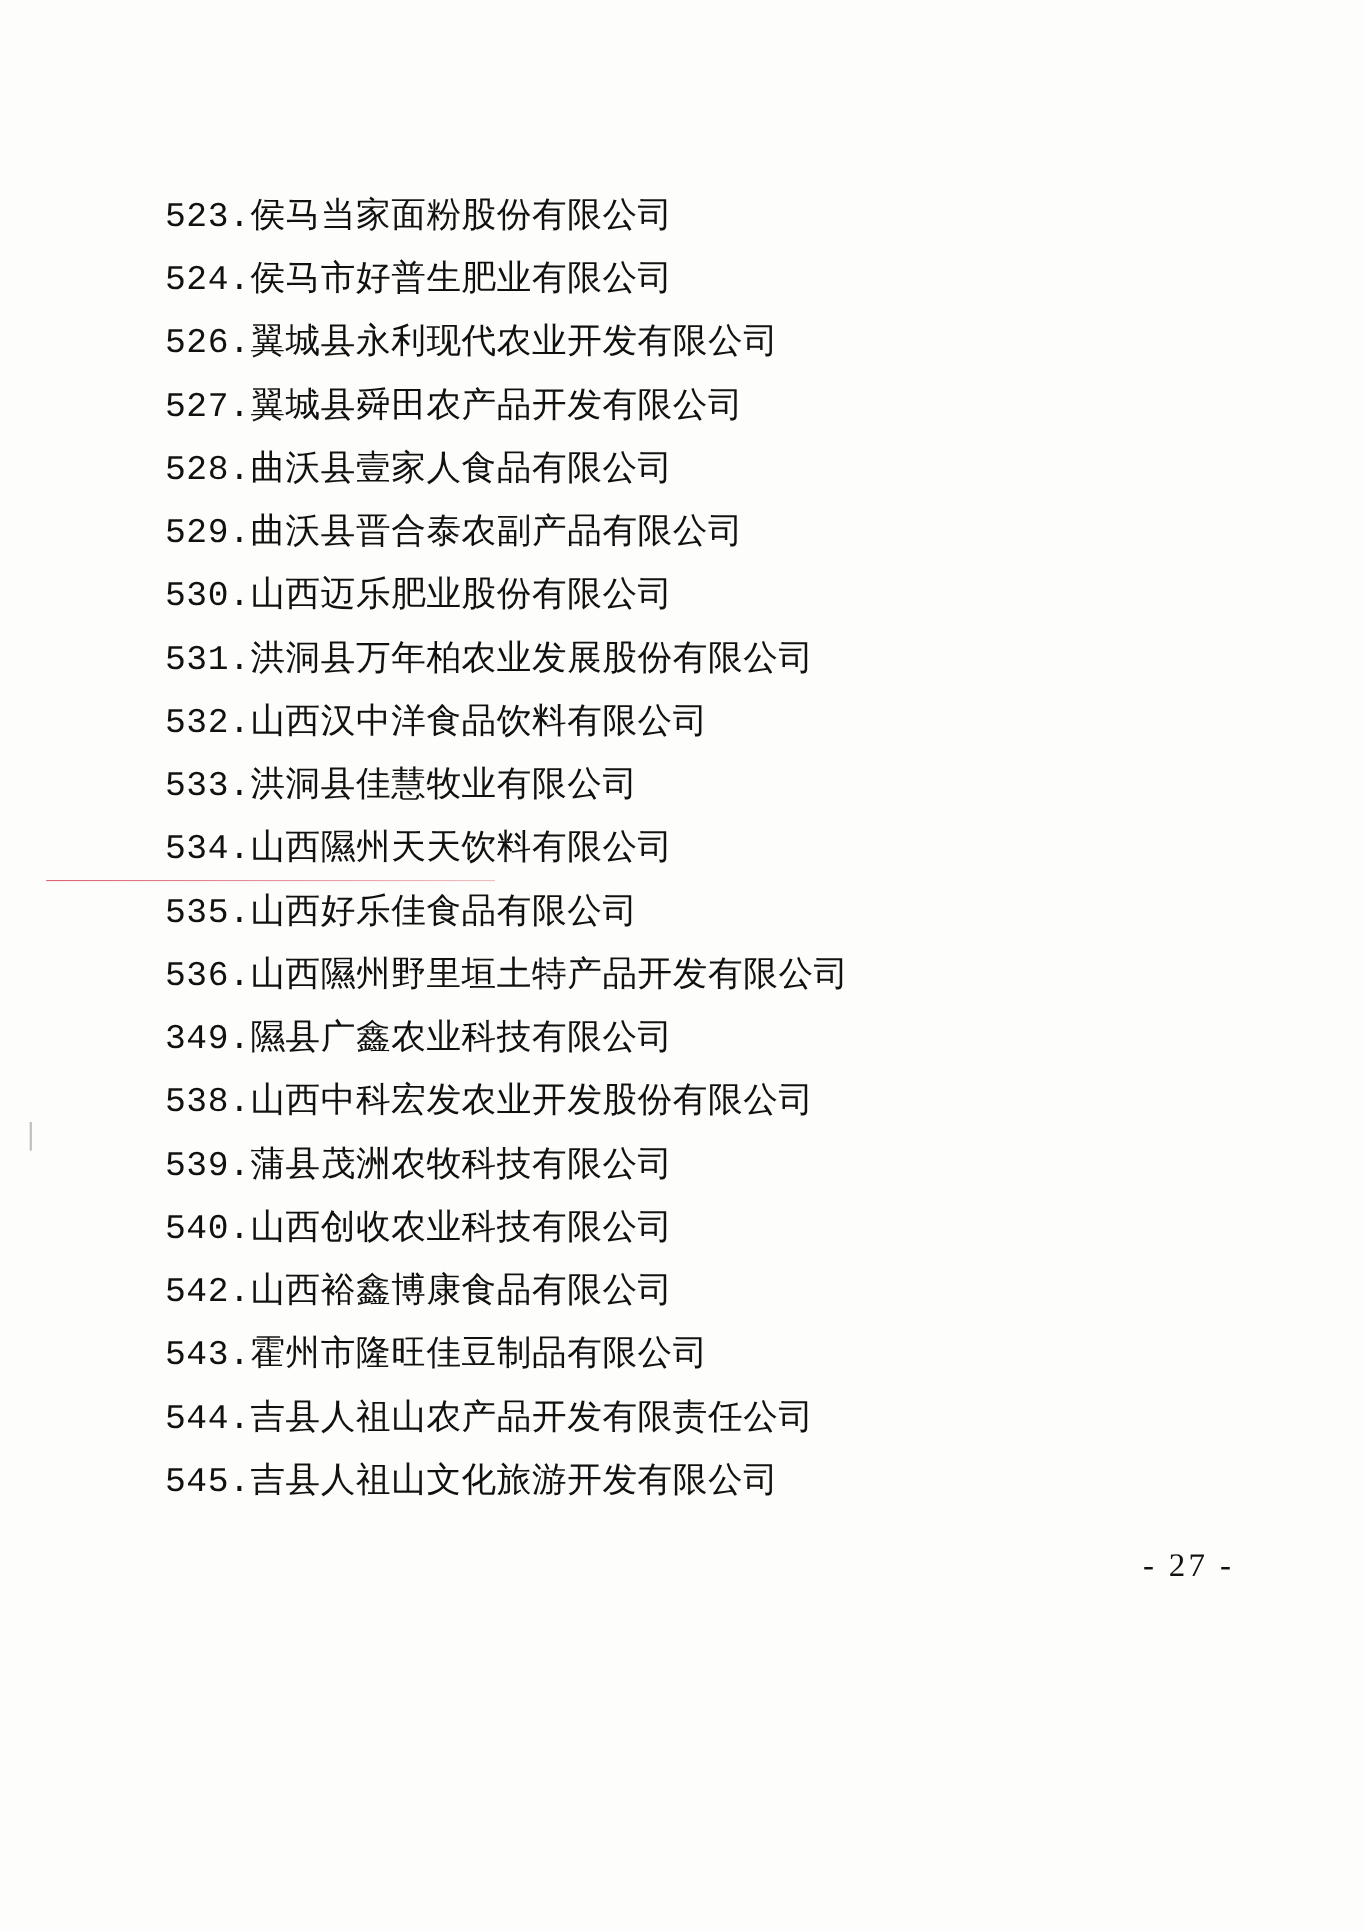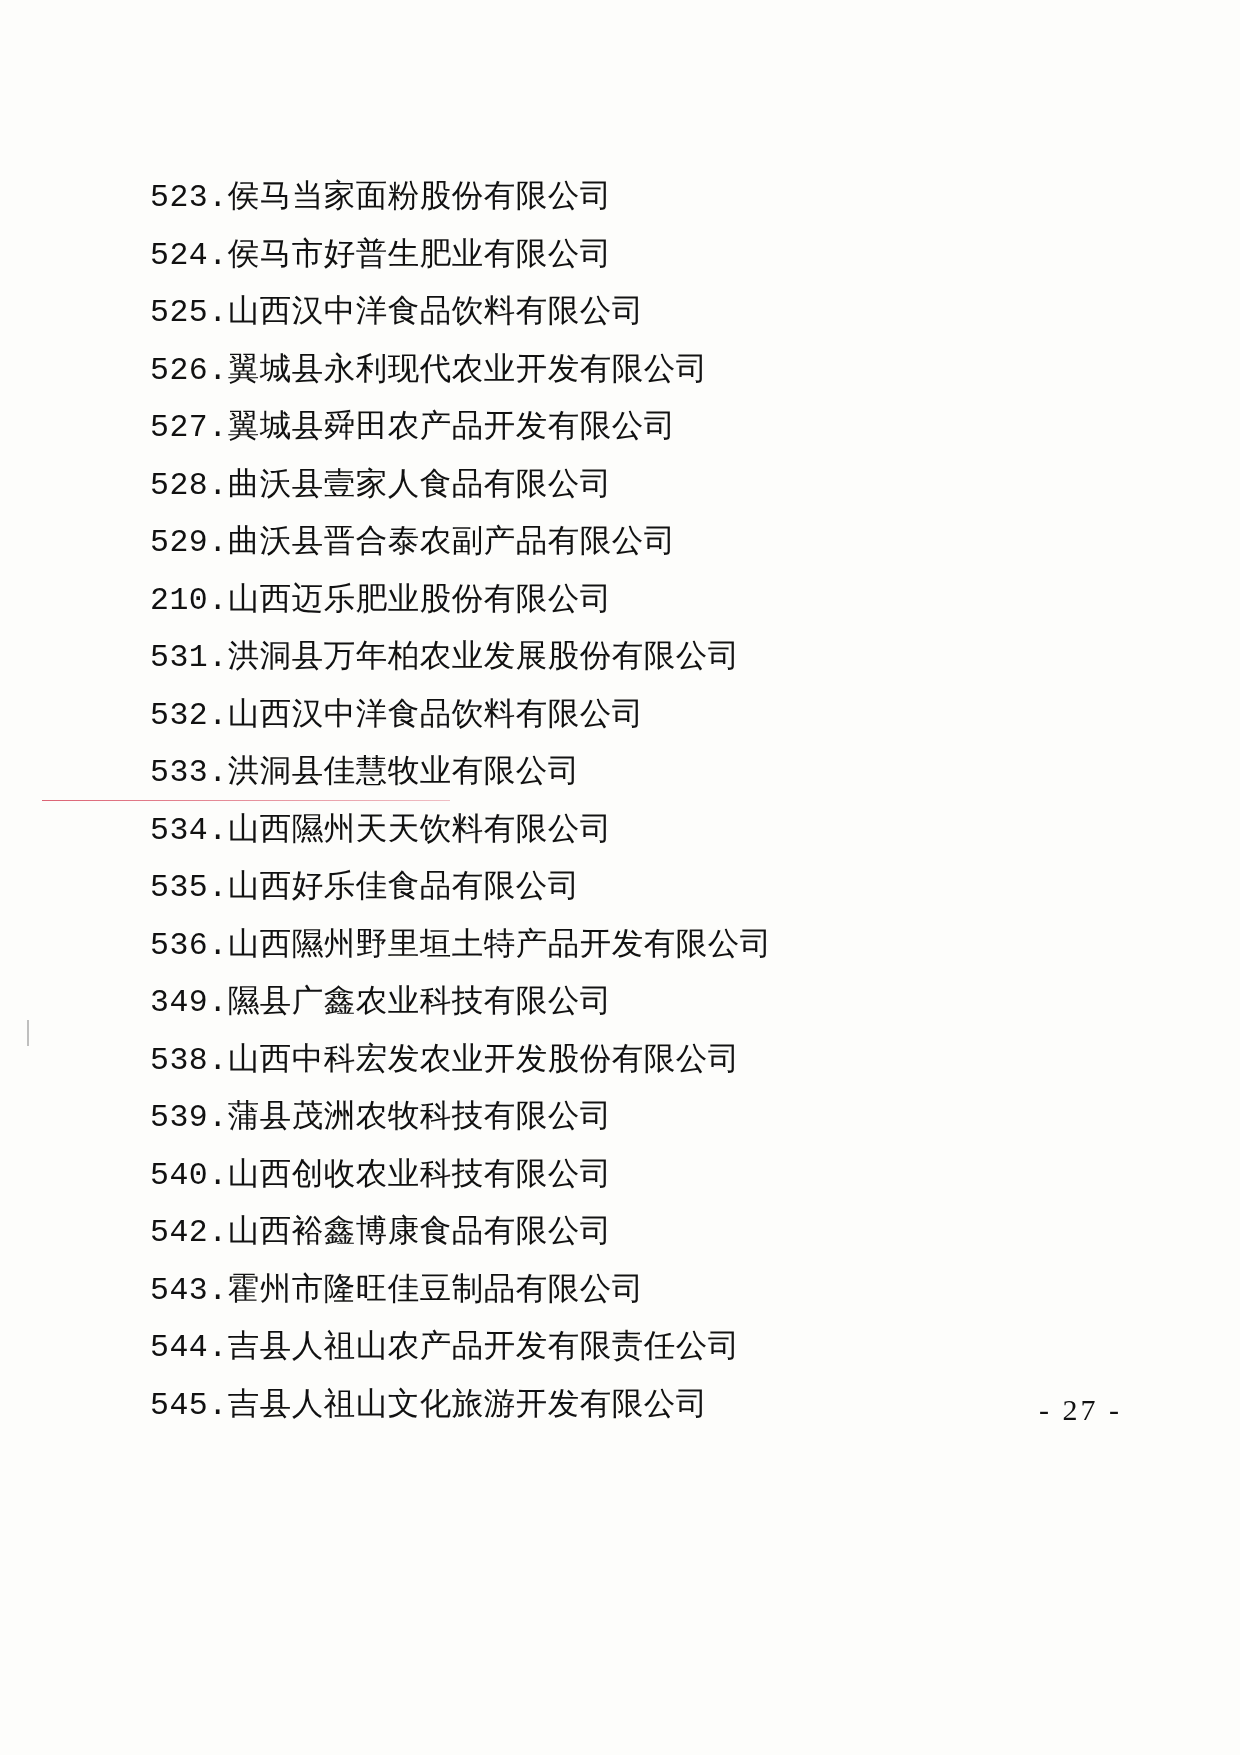--- a/index.html
+++ b/index.html
@@ -56,41 +56,40 @@
     position: absolute;
     left: 27px;
     top: 1020px;
     width: 2px;
     height: 26px;
     background: rgba(140,140,140,0.55);
   }
   .page-number {
     position: absolute;
     right: 118px;
-    bottom: 328px;
+    bottom: 314px;
     font-size: 30px;
     letter-spacing: 3px;
     color: #111111;
     font-family: "Liberation Serif", "DejaVu Serif", serif;
   }
 </style>
 </head>
 <body>
 
 <div class="page">
 
   <div class="content">
     <div class="entry"><span class="num">523.</span><span class="nm">侯马当家面粉股份有限公司</span></div>
     <div class="entry"><span class="num">524.</span><span class="nm">侯马市好普生肥业有限公司</span></div>
-    <div class="entry"><span class="num">525.</span><span class="nm">山西汉中洋食品饮料有限公司</span></div>
     <div class="entry"><span class="num">526.</span><span class="nm">翼城县永利现代农业开发有限公司</span></div>
     <div class="entry"><span class="num">527.</span><span class="nm">翼城县舜田农产品开发有限公司</span></div>
     <div class="entry"><span class="num">528.</span><span class="nm">曲沃县壹家人食品有限公司</span></div>
     <div class="entry"><span class="num">529.</span><span class="nm">曲沃县晋合泰农副产品有限公司</span></div>
-    <div class="entry"><span class="num">210.</span><span class="nm">山西迈乐肥业股份有限公司</span></div>
+    <div class="entry"><span class="num">530.</span><span class="nm">山西迈乐肥业股份有限公司</span></div>
     <div class="entry"><span class="num">531.</span><span class="nm">洪洞县万年柏农业发展股份有限公司</span></div>
     <div class="entry"><span class="num">532.</span><span class="nm">山西汉中洋食品饮料有限公司</span></div>
     <div class="entry"><span class="num">533.</span><span class="nm">洪洞县佳慧牧业有限公司</span></div>
     <div class="entry"><span class="num">534.</span><span class="nm">山西隰州天天饮料有限公司</span></div>
     <div class="entry"><span class="num">535.</span><span class="nm">山西好乐佳食品有限公司</span></div>
     <div class="entry"><span class="num">536.</span><span class="nm">山西隰州野里垣土特产品开发有限公司</span></div>
     <div class="entry"><span class="num">349.</span><span class="nm">隰县广鑫农业科技有限公司</span></div>
     <div class="entry"><span class="num">538.</span><span class="nm">山西中科宏发农业开发股份有限公司</span></div>
     <div class="entry"><span class="num">539.</span><span class="nm">蒲县茂洲农牧科技有限公司</span></div>
     <div class="entry"><span class="num">540.</span><span class="nm">山西创收农业科技有限公司</span></div>

